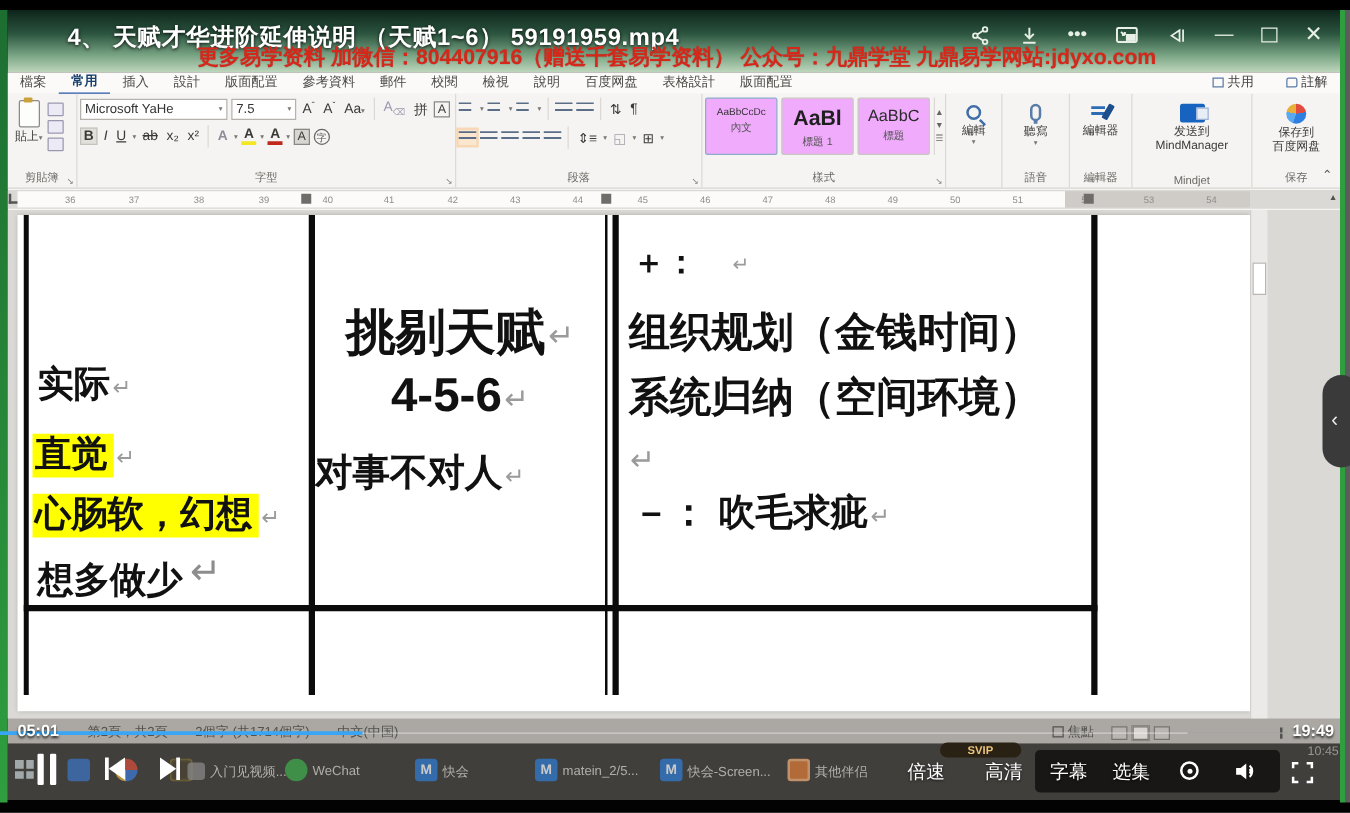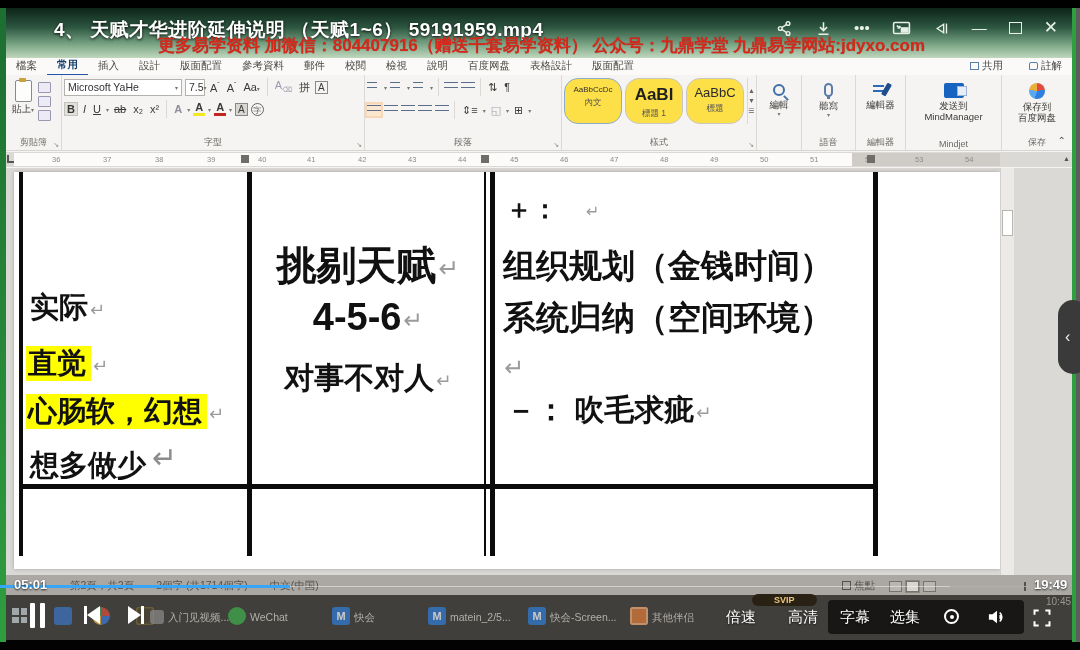--- a/index.html
+++ b/index.html
@@ -70,21 +70,21 @@
     font-size:8px; line-height:13px; text-align:center; color:#555; }
 
   
   .li { width:14px; height:12px; position:relative; }
   .li::before { content:""; position:absolute; inset:1px 0;
     background:repeating-linear-gradient(180deg,#5a6e87 0 1.5px,transparent 1.5px 5px); }
   .li.short::before { right:4px; }
   .li.active { outline:2px solid #f7d7b5; background:#fbe7d0; }
 
   
-  .stylecard { width:58px; height:46px; background:#fde047; border:1px solid #c9c6c1; border-radius:14px;
+  .stylecard { width:58px; height:46px; background:#f0abfc; border:1px solid #c9c6c1; border-radius:2px;
     text-align:center; padding-top:6px; overflow:hidden; }
   .stylecard.sel { border:1px solid #8daccc; }
   .sc-sample1 { font-size:8px; color:#333; }
   .sc-sample2 { font-size:17px; font-weight:bold; color:#1f1f1f; }
   .sc-sample3 { font-size:13px; color:#2b2b2b; }
   .sc-name { font-size:8.5px; color:#555; margin-top:3px; }
   .gal-arrows { display:flex; flex-direction:column; justify-content:center; gap:3px; width:14px;
     border-left:1px solid #dcd9d4; margin-left:3px; align-items:center; color:#666; font-size:7px; }
 
   
@@ -251,21 +251,21 @@
         <div class="rg-label">剪貼簿</div>
         <span class="launcher">↘</span>
       </div>
 
       <div class="rgroup" style="width:303px;">
         <div class="row" style="margin-bottom:4px;">
           <span class="selbox" style="width:118px;">
               <span>Microsoft YaHe</span>
               <span class="chv">▾</span>
             </span>
-          <span class="selbox" style="width:20px;">
+          <span class="selbox" style="width:52px;">
               <span>7.5</span>
               <span class="chv">▾</span>
             </span>
           <span class="fbtn"><span>A</span><sup>ˆ</sup></span>
           <span class="fbtn"><span>A</span><sup>ˇ</sup></span>
           <span class="fbtn"><span>Aa</span><span class="chv">▾</span></span>
           <span class="vline"></span>
           <span class="fbtn" style="color:#9a98b0;"><span>A</span><sub>⌫</sub></span>
           <span class="fbtn">拼</span>
           <span class="fbtn boxA">A</span>
@@ -436,21 +436,21 @@
       <div class="tline" style="left:867px; top:4px; width:5px; height:384px;"></div>
       <div class="tline" style="left:13px;  top:316px; width:859px; height:5px;"></div>
 
       <div class="cellline" style="left:24px;top:120px;font-size:29px;"><span>实际</span><span class="pilcrow">↵</span></div>
       <div class="cellline" style="left:20px;top:176px;font-size:29px;"><span class="hl">直觉</span><span class="pilcrow">↵</span></div>
       <div class="cellline" style="left:20px;top:224px;font-size:29px;"><span class="hl">心肠软，幻想</span><span class="pilcrow">↵</span></div>
       <div class="cellline" style="left:24px;top:272px;font-size:29px;"><span>想多做少</span><span class="big-return">↵</span></div>
 
       <div class="cellline" style="left:246px;top:70px;width:232px;text-align:center;font-size:40px;"><span>挑剔天赋</span><span class="pilcrow">↵</span></div>
       <div class="cellline" style="left:246px;top:128px;width:232px;text-align:center;font-size:38px;"><span>4-5-6</span><span class="pilcrow">↵</span></div>
-      <div class="cellline" style="left:246px;top:190px;width:232px;text-align:center;font-size:30px;"><span>对事不对人</span><span class="pilcrow">↵</span></div>
+      <div class="cellline" style="left:246px;top:190px;width:232px;font-size:30px;"><span>对事不对人</span><span class="pilcrow">↵</span></div>
 
       <div class="cellline" style="left:500px;top:24px;font-size:26px;"><span>＋：</span><span class="pilcrow" style="margin-left:28px;">↵</span></div>
       <div class="cellline" style="left:497px;top:128px;font-size:33px;"><span>系统归纳（空间环境）</span></div>
       <div class="cellline" style="left:497px;top:76px;font-size:33px;"><span>组织规划（金钱时间）</span></div>
       <div class="cellline" style="left:498px;top:186px;font-size:24px;font-weight:normal;color:#9b9b9b;">↵</div>
       <div class="cellline" style="left:500px;top:222px;font-size:30px;"><span>－： 吹毛求疵</span><span class="pilcrow">↵</span></div>
 
       <div class="vscroll">
         <div class="vthumb"></div>
       </div>

